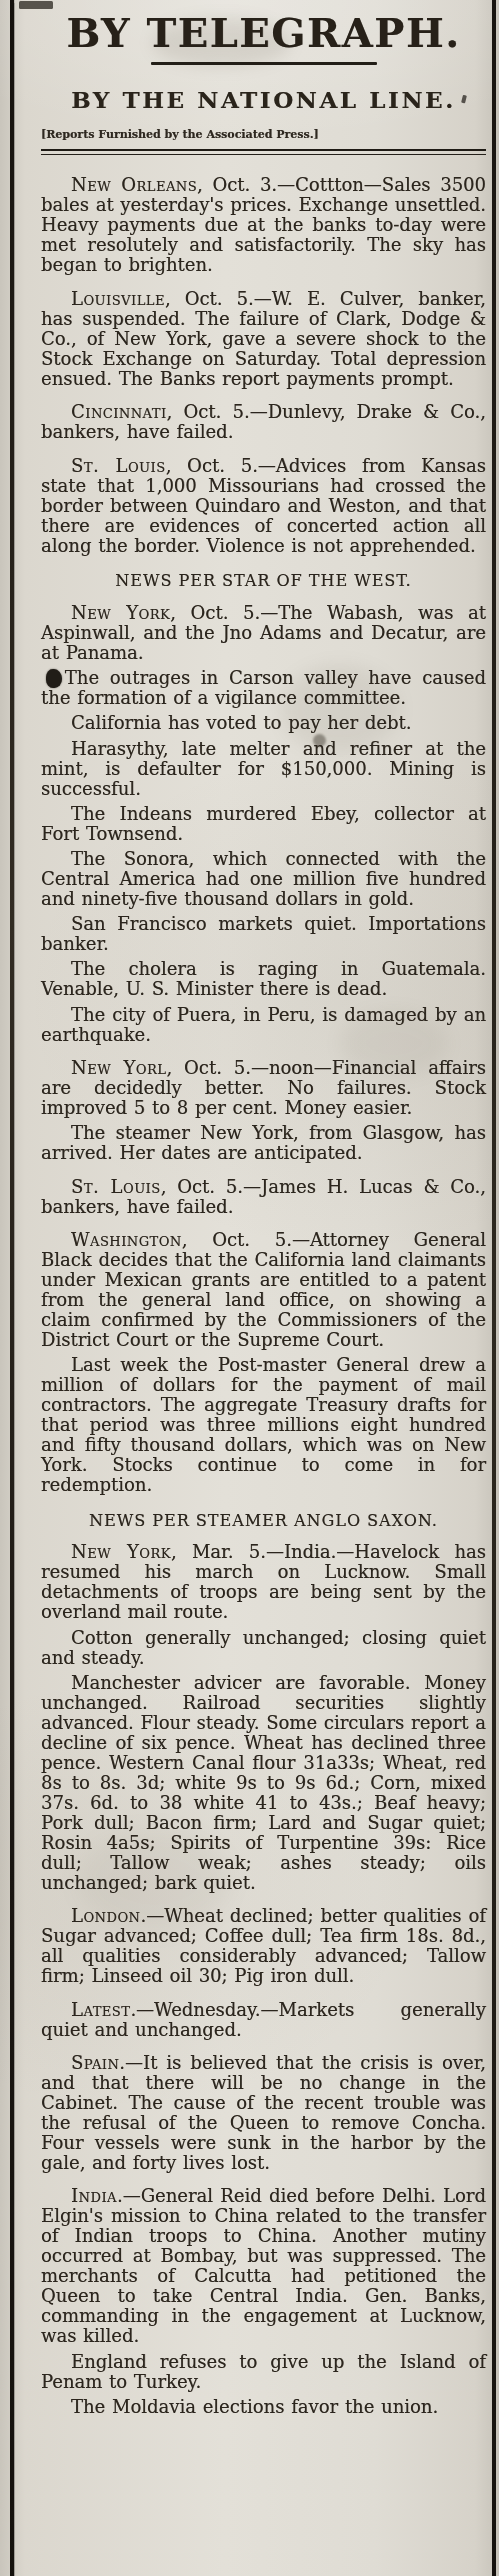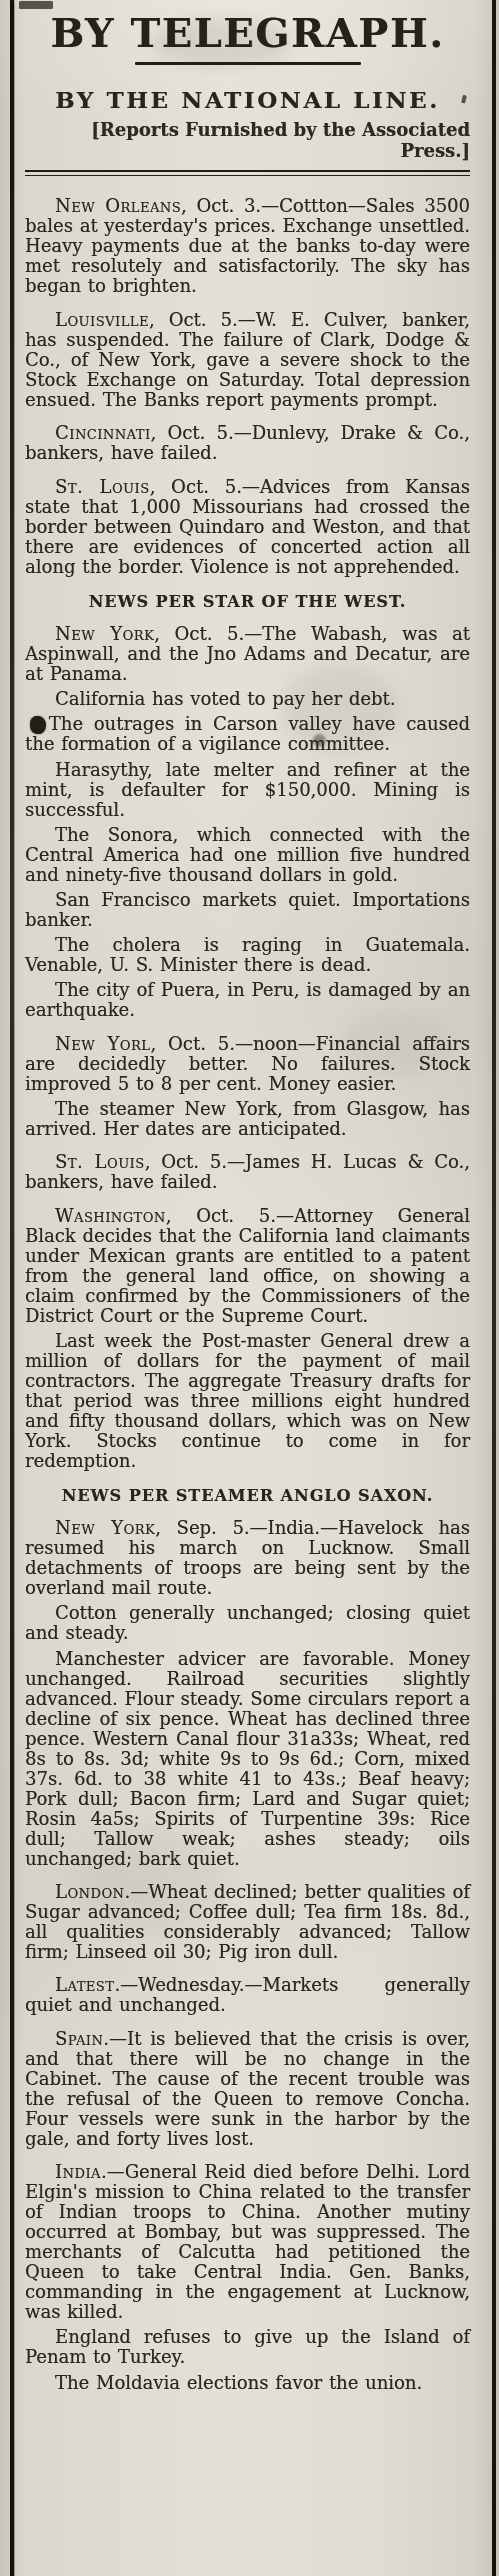--- a/index.html
+++ b/index.html
@@ -24,62 +24,62 @@
     background: linear-gradient(180deg, #14110d, #322c23 35%, #1a1612 70%, #14110d);
     box-shadow: 0.5px 0 1px rgba(0,0,0,0.25);
   }
   .col-rule-right {
     position: absolute; left: 492px; top: 0; bottom: 0; width: 3.6px;
     background: linear-gradient(180deg, #181410, #2e2920 50%, #14110d);
     box-shadow: -0.5px 0 1px rgba(0,0,0,0.25);
   }
 
   .content {
-    position: absolute; left: 25px; top: 0; width: 445px;
+    position: absolute; left: 41px; top: 0; width: 445px;
     text-shadow: 0.3px 0.2px 0.4px rgba(43,37,29,0.5);
   }
 
   .masthead-title {
     margin: 12.4px 0 0;
     font-size: 40px; line-height: 1.06; font-weight: bold;
     letter-spacing: 1.5px; text-align: center; color: #272119;
   }
   .title-rule {
     width: 226px; height: 2.6px; margin: 7.7px auto 0;
     background: #221e17; border-radius: 1px;
   }
   .masthead-sub {
     margin: 22px 0 0;
     font-size: 23px; line-height: 1.12; font-weight: bold;
     letter-spacing: 2.6px; text-align: center; color: #2a241b;
   }
   .masthead-credit {
-    margin: 6px 0 0;
-    font-size: 18px; line-height: 1.2; font-weight: bold;
-    text-align: right; color: #2e2820;
+    margin: 15px 0 0;
+    font-size: 11px; line-height: 1.2; font-weight: bold;
+    text-align: left; color: #2e2820;
   }
   .double-rule { margin-top: 7.7px; }
   .double-rule .dr-a { height: 2.1px; background: #1f1b15; }
   .double-rule .dr-b { height: 1px; background: #24201a; margin-top: 3.1px; }
 
   .body-flow { margin-top: 20.6px; }
 
   .para {
     margin: 5.2px 0 0;
     font-size: 18px; line-height: 20px;
     text-align: justify; text-indent: 30px;
     word-spacing: 1px;
   }
   .para.has-dl { margin-top: 13.4px; }
   .para.smudged { text-indent: 5.2px; }
   .dl { font-variant: small-caps; letter-spacing: 0.5px; margin-top: 32px; }
 
   .news-head {
     margin: 16.5px 0 10.3px;
-    font-size: 16px; line-height: 17.5px; font-weight: bold;
+    font-size: 16px; line-height: 17.5px; font-weight: normal;
     letter-spacing: 1px; text-align: center; text-indent: 0;
     color: #2a241c;
   }
 
   .smudge {
     display: inline-block; width: 15.5px; height: 18.5px;
     background: #211d17; border-radius: 46% 54% 50% 48%;
     vertical-align: -3.6px; margin: 0 3.1px 0 0;
     box-shadow: 0 0 1.5px rgba(33,29,23,0.85);
   }
@@ -125,34 +125,35 @@
       <div class="dr-b"></div>
     </div>
 
     <div class="body-flow">
         <p class="para has-dl"><span class="dl">New Orleans</span><span>, Oct. 3.—Cottton—Sales 3500 bales at yesterday's prices. Exchange unsettled. Heavy payments due at the banks to-day were met resolutely and satisfactorily. The sky has began to brighten.</span></p>
         <p class="para has-dl"><span class="dl">Louisville</span><span>, Oct. 5.—W. E. Culver, banker, has suspended. The failure of Clark, Dodge &amp; Co., of New York, gave a severe shock to the Stock Exchange on Saturday. Total depression ensued. The Banks report payments prompt.</span></p>
         <p class="para has-dl"><span class="dl">Cincinnati</span><span>, Oct. 5.—Dunlevy, Drake &amp; Co., bankers, have failed.</span></p>
         <p class="para has-dl"><span class="dl">St. Louis</span><span>, Oct. 5.—Advices from Kansas state that 1,000 Missourians had crossed the border between Quindaro and Weston, and that there are evidences of concerted action all along the border. Violence is not apprehended.</span></p>
         <h3 class="news-head">NEWS PER STAR OF THE WEST.</h3>
         <p class="para has-dl"><span class="dl">New York</span><span>, Oct. 5.—The Wabash, was at Aspinwall, and the Jno Adams and Decatur, are at Panama.</span></p>
+        <p class="para smudged"><span class="smudge"></span><span>The outrages in Carson valley have caused the formation of a vigilance committee.</span></p>
         <p class="para"><span>California has voted to pay her debt.</span></p>
-        <p class="para smudged"><span class="smudge"></span><span>The outrages in Carson valley have caused the formation of a vigilance committee.</span></p>
         <p class="para"><span>Harasythy, late melter and refiner at the mint, is defaulter for $150,000. Mining is successful.</span></p>
+        <p class="para"><span>The Indeans murdered Ebey, collector at Fort Townsend.</span></p>
         <p class="para"><span>The Sonora, which connected with the Central America had one million five hundred and ninety-five thousand dollars in gold.</span></p>
         <p class="para"><span>San Francisco markets quiet. Importations banker.</span></p>
         <p class="para"><span>The cholera is raging in Guatemala. Venable, U. S. Minister there is dead.</span></p>
         <p class="para"><span>The city of Puera, in Peru, is damaged by an earthquake.</span></p>
         <p class="para has-dl"><span class="dl">New Yorl</span><span>, Oct. 5.—noon—Financial affairs are decidedly better. No failures. Stock improved 5 to 8 per cent. Money easier.</span></p>
         <p class="para"><span>The steamer New York, from Glasgow, has arrived. Her dates are anticipated.</span></p>
         <p class="para has-dl"><span class="dl">St. Louis</span><span>, Oct. 5.—James H. Lucas &amp; Co., bankers, have failed.</span></p>
         <p class="para has-dl"><span class="dl">Washington</span><span>, Oct. 5.—Attorney General Black decides that the California land claimants under Mexican grants are entitled to a patent from the general land office, on showing a claim confirmed by the Commissioners of the District Court or the Supreme Court.</span></p>
         <p class="para"><span>Last week the Post-master General drew a million of dollars for the payment of mail contractors. The aggregate Treasury drafts for that period was three millions eight hundred and fifty thousand dollars, which was on New York. Stocks continue to come in for redemption.</span></p>
         <h3 class="news-head">NEWS PER STEAMER ANGLO SAXON.</h3>
-        <p class="para has-dl"><span class="dl">New York</span><span>, Sep. 5.—India.—Havelock has resumed his march on Lucknow. Small detachments of troops are being sent by the overland mail route.</span></p>
+        <p class="para has-dl"><span class="dl">New York</span><span>, Mar. 5.—India.—Havelock has resumed his march on Lucknow. Small detachments of troops are being sent by the overland mail route.</span></p>
         <p class="para"><span>Cotton generally unchanged; closing quiet and steady.</span></p>
         <p class="para"><span>Manchester advicer are favorable. Money unchanged. Railroad securities slightly advanced. Flour steady. Some circulars report a decline of six pence. Wheat has declined three pence. Western Canal flour 31a33s; Wheat, red 8s to 8s. 3d; white 9s to 9s 6d.; Corn, mixed 37s. 6d. to 38 white 41 to 43s.; Beaf heavy; Pork dull; Bacon firm; Lard and Sugar quiet; Rosin 4a5s; Spirits of Turpentine 39s: Rice dull; Tallow weak; ashes steady; oils unchanged; bark quiet.</span></p>
         <p class="para has-dl"><span class="dl">London</span><span>.—Wheat declined; better qualities of Sugar advanced; Coffee dull; Tea firm 18s. 8d., all qualities considerably advanced; Tallow firm; Linseed oil 30; Pig iron dull.</span></p>
         <p class="para has-dl"><span class="dl">Latest</span><span>.—Wednesday.—Markets generally quiet and unchanged.</span></p>
         <p class="para has-dl"><span class="dl">Spain</span><span>.—It is believed that the crisis is over, and that there will be no change in the Cabinet. The cause of the recent trouble was the refusal of the Queen to remove Concha. Four vessels were sunk in the harbor by the gale, and forty lives lost.</span></p>
         <p class="para has-dl"><span class="dl">India</span><span>.—General Reid died before Delhi. Lord Elgin's mission to China related to the transfer of Indian troops to China. Another mutiny occurred at Bombay, but was suppressed. The merchants of Calcutta had petitioned the Queen to take Central India. Gen. Banks, commanding in the engagement at Lucknow, was killed.</span></p>
         <p class="para"><span>England refuses to give up the Island of Penam to Turkey.</span></p>
         <p class="para"><span>The Moldavia elections favor the union.</span></p>
       </div>
   </div>

